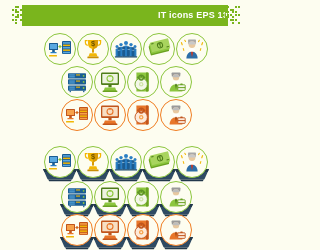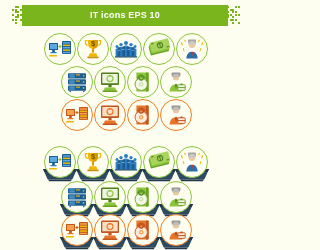--- a/index.html
+++ b/index.html
@@ -12,21 +12,21 @@
   #stage{position:absolute;inset:0;background:#fdfdf0;}
 
   
   .header-wrap{position:absolute;left:0;top:5px;width:250px;height:22px;}
   .header-bar{
     position:absolute;left:22px;top:0;width:206px;height:21px;
     background:#7ab51d;
   }
   .header-title{
     position:absolute;left:22px;top:0;width:206px;height:21px;
-    line-height:21px;text-align:center;color:#ffffff;
+    line-height:21px;text-align:right;color:#ffffff;
     font-size:9px;font-weight:bold;letter-spacing:.2px;
     white-space:nowrap;
   }
   .checker{position:absolute;top:1px;width:20px;height:20px;}
   .checker.left{left:12px;}
   .checker.right{left:222px;}
   .checker i{position:absolute;display:block;background:#7ab51d;width:2px;height:2px;}
 
   
   .row{position:absolute;height:32px;}

